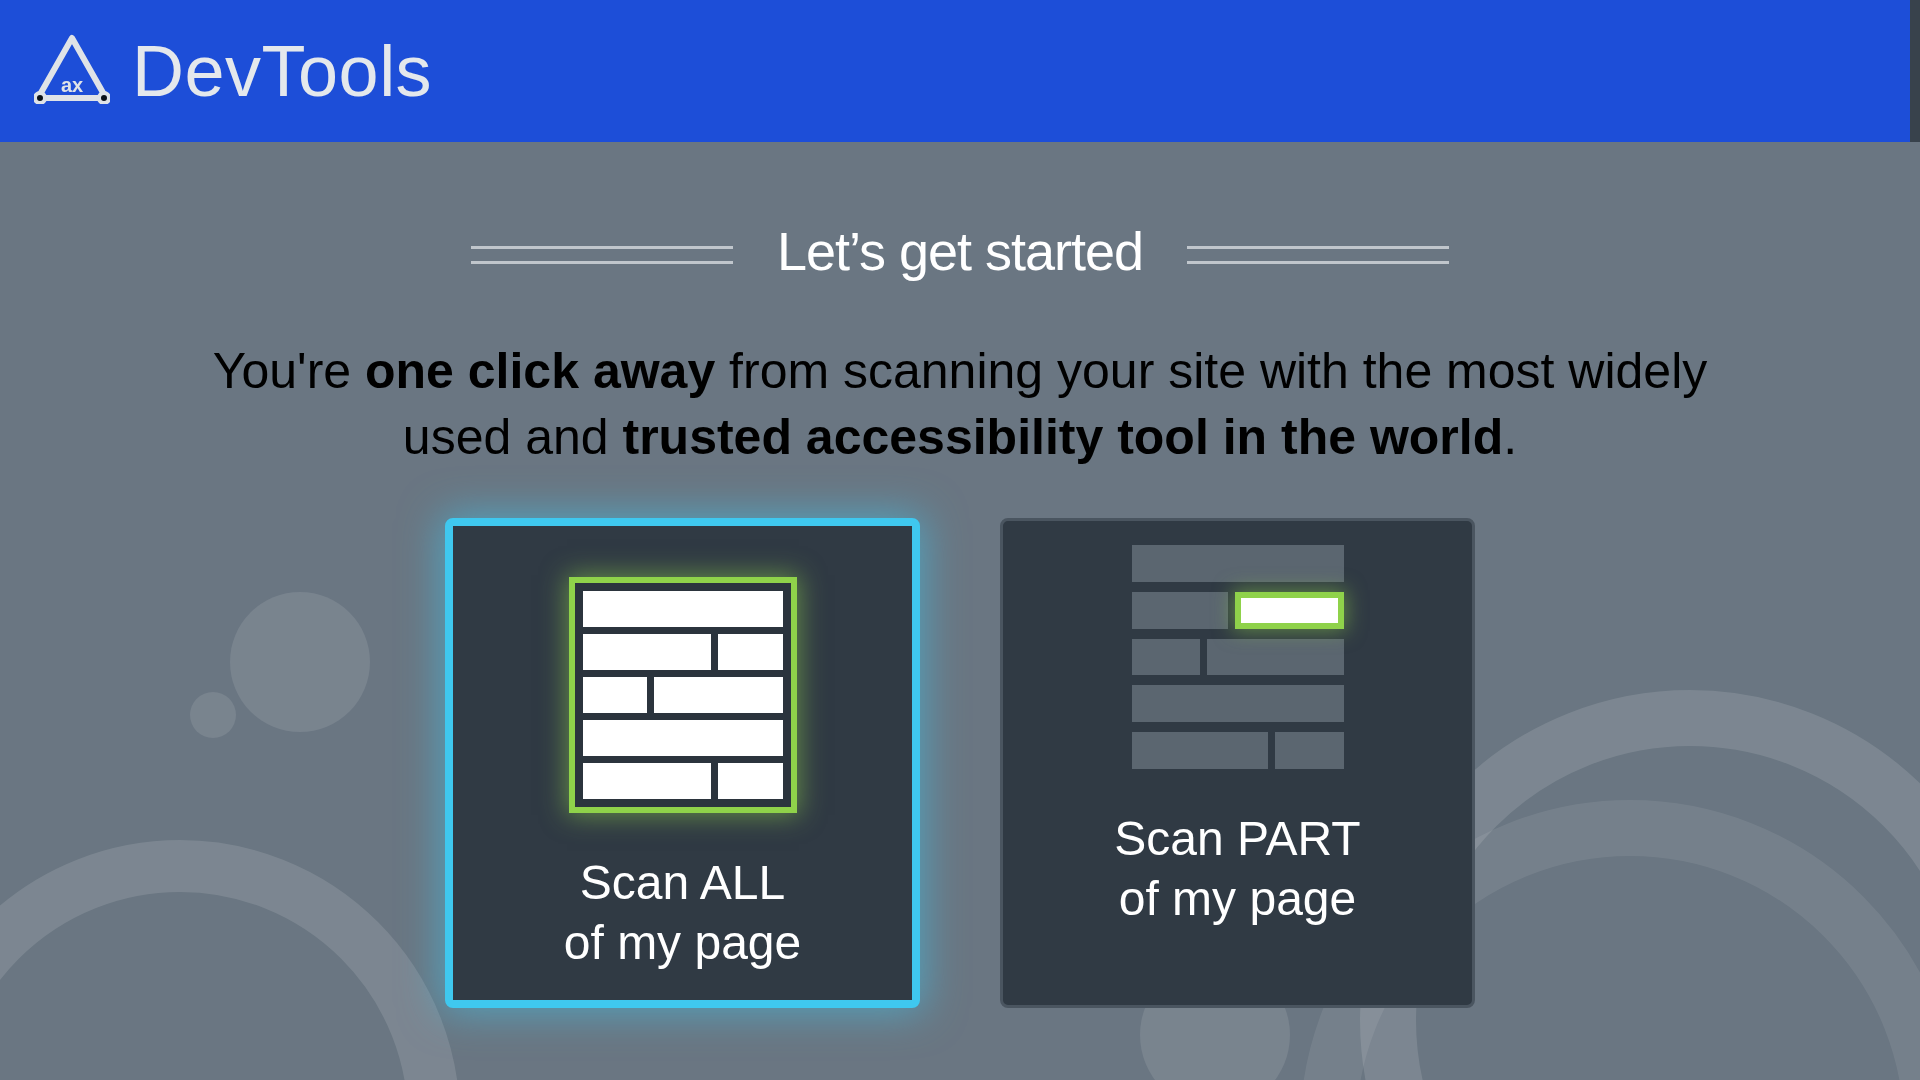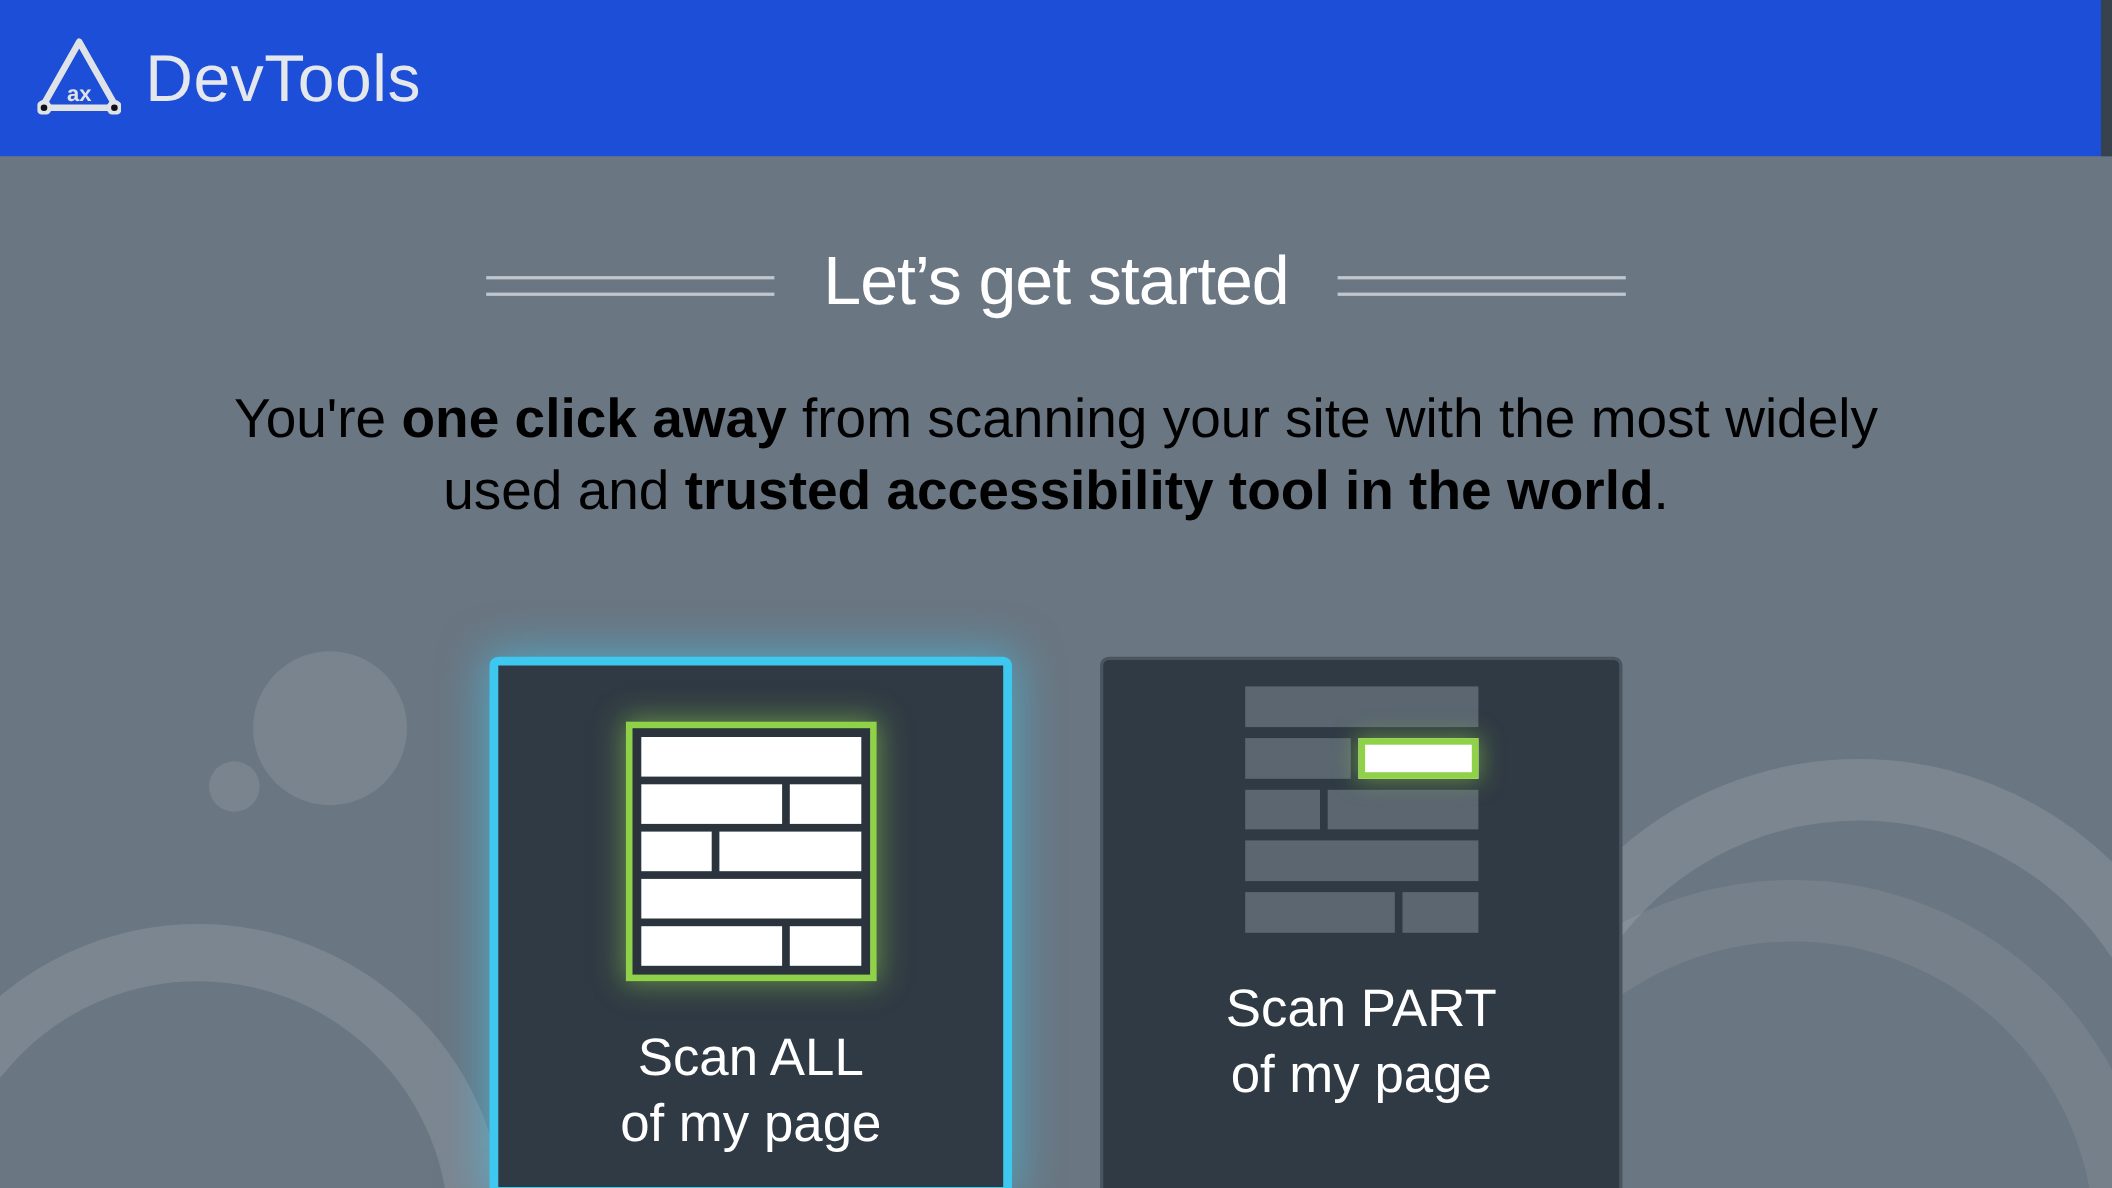--- a/index.html
+++ b/index.html
@@ -25,21 +25,21 @@
     position: relative;
     z-index: 5;
   }
   .brand {
     display: flex;
     align-items: center;
     gap: 22px;
   }
   .brand-name {
     color: #e4e8ec;
-    font-size: 60px;
+    font-size: 72px;
     font-weight: 400;
     letter-spacing: 0.5px;
   }
   .nav-right {
     display: flex;
     align-items: center;
     gap: 28px;
     color: #ffffff;
     font-size: 44px;
   }
@@ -105,39 +105,39 @@
   .rule { border-top: 3px solid #c0c6cc; position: relative; }
   .rule::after {
     content: "";
     position: absolute;
     left: 0; right: 0;
     top: 12px;
     border-top: 3px solid #c0c6cc;
   }
   .page-title {
     color: #ffffff;
-    font-size: 62px;
+    font-size: 54px;
     font-weight: 400;
     letter-spacing: -1px;
   }
 
   .subtitle {
     margin-top: 56px;
     color: #000000;
     font-size: 50px;
     line-height: 1.32;
     text-align: center;
     max-width: 1560px;
     font-weight: 300;
   }
   .subtitle b { font-weight: 700; }
 
   
   .cards {
-    margin-top: 118px;
+    margin-top: 48px;
     display: flex;
     gap: 80px;
   }
   .card {
     width: 475px;
     height: 490px;
     background: #303a44;
     border-radius: 8px;
     border: 3px solid #4a5560;
     display: flex;

